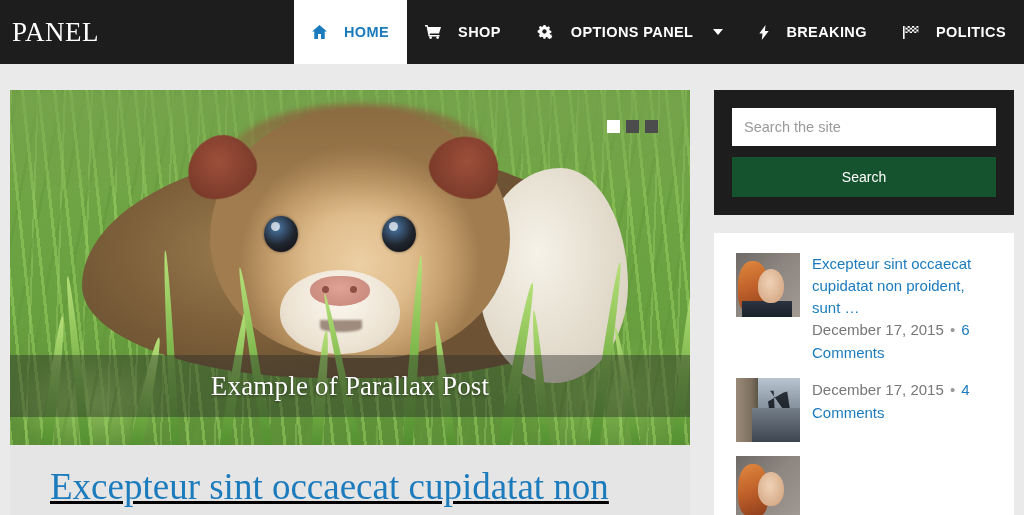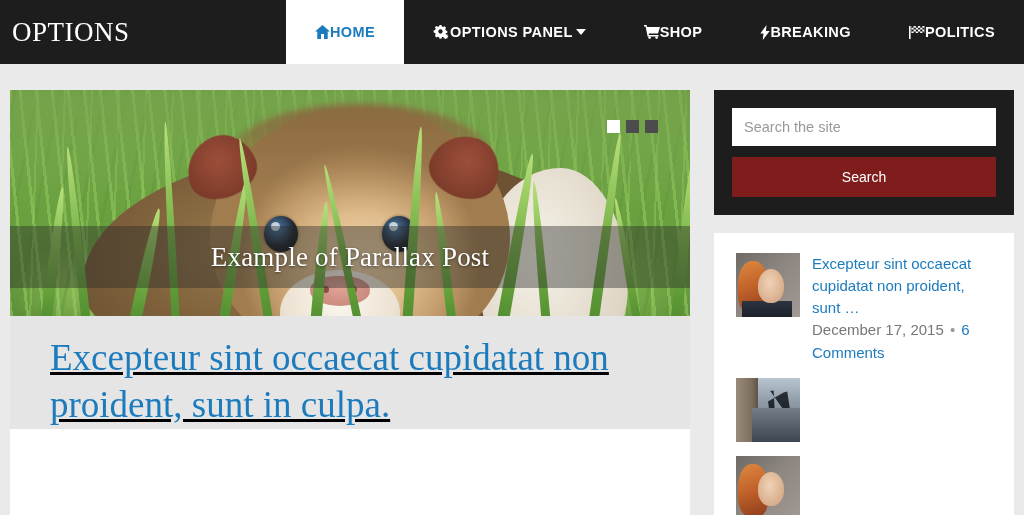--- a/index.html
+++ b/index.html
@@ -25,22 +25,22 @@
     letter-spacing: 0.5px;
     color: #ffffff;
     flex: 0 0 auto;
   }
   .nav {
     margin-left: auto;
     display: flex; align-items: stretch;
     height: 64px;
   }
   .nav-item {
-    display: flex; align-items: center; gap: 0;
-    padding: 0 29px;
+    display: flex; align-items: center; gap: 17px;
+    padding: 0 18px;
     height: 64px;
     color: #ffffff;
     font-size: 14.5px;
     font-weight: bold;
     letter-spacing: 0.4px;
     text-transform: uppercase;
     cursor: pointer;
     white-space: nowrap;
   }
   .nav-item.active {
@@ -62,21 +62,21 @@
     width: 1024px; height: 451px;
     padding: 26px 0 0 0;
   }
   .wrap { display: flex; gap: 24px; padding: 0 10px; }
   .main { width: 680px; flex: 0 0 680px; background: #ffffff; }
   .aside { width: 300px; flex: 0 0 300px; }
 
   
   .hero {
     position: relative;
-    width: 680px; height: 226px;
+    width: 680px; height: 355px;
     overflow: hidden;
   }
   .hero-img { position: absolute; inset: 0; }
   
   .grass {
     position: absolute; inset: 0;
     background:
       radial-gradient(ellipse 120px 70px at 12% 88%, #8fbe5a 0%, rgba(143,190,90,0) 70%),
       radial-gradient(ellipse 150px 90px at 88% 86%, #7fb34e 0%, rgba(127,179,78,0) 70%),
       linear-gradient(180deg, #6f9e43 0%, #6fa544 28%, #69a03f 62%, #5d8f38 100%);
@@ -195,21 +195,21 @@
   .search-input {
     width: 100%; height: 38px;
     border: none; background: #ffffff;
     padding: 0 12px; font-size: 14.5px; color: #555;
     font-family: "Liberation Sans", sans-serif;
     outline: none;
   }
   .search-input::placeholder { color: #999; }
   .search-btn {
     width: 100%; height: 40px; margin-top: 11px;
-    background: #7f1d1d; border: none; color: #ffffff;
+    background: #14532d; border: none; color: #ffffff;
     font-size: 14px; cursor: pointer;
     font-family: "Liberation Sans", sans-serif;
   }
   .widget-light { background: #ffffff; padding: 20px 22px 16px 22px; margin-top: 18px; }
   .widget-title {
     font-family: "Liberation Serif", serif;
     font-size: 20px; color: #333; letter-spacing: .8px;
     text-transform: uppercase; margin-bottom: 16px;
   }
   .pp-item { display: flex; gap: 12px; margin-bottom: 14px; }
@@ -253,54 +253,54 @@
     cursor: pointer; display: block;
   }
   .pp-meta { font-size: 15px; color: #777; line-height: 1.5; margin-top: 1px; }
   .pp-comments { color: #1b7bbd; cursor: pointer; }
   .sep { color: #999; padding: 0 2px; }
 </style>
 </head>
 <body>
 
 <div class="header">
-  <div class="logo">OPTIONS</div>
+  <div class="logo">PANEL</div>
 
   <nav class="nav">
 
     <div class="nav-item active">
       <span class="nav-ico">
         <svg width="15" height="14" viewBox="0 0 16 15">
             <path fill="#1b7bbd" d="M8 0L0 7h2.4v8h4V9.6h3.2V15h4V7H16z"></path>
           </svg>
       </span>
       <span>HOME</span>
+    </div>
+
+    <div class="nav-item">
+      <span class="nav-ico">
+        <svg width="16" height="14" viewBox="0 0 16 14">
+            <path fill="#fff" d="M0 0h2.6l.5 2H16l-2 6.6H5L4.6 10h9.9v1.4H3.6L1.6 1.4H0z"></path>
+            <circle fill="#fff" cx="5.6" cy="12.6" r="1.3"></circle>
+            <circle fill="#fff" cx="12.6" cy="12.6" r="1.3"></circle>
+          </svg>
+      </span>
+      <span>SHOP</span>
     </div>
 
     <div class="nav-item">
       <span class="nav-ico">
         <svg width="17" height="15" viewBox="0 0 18 16">
           <path fill="#fff" d="M6.4 1.6l.5-1.6h2l.5 1.6 1.5.6 1.5-.8 1.4 1.4-.8 1.5.6 1.5 1.6.5v2l-1.6.5-.6 1.5.8 1.5-1.4 1.4-1.5-.8-1.5.6-.5 1.6h-2l-.5-1.6-1.5-.6-1.5.8L2 11.4l.8-1.5L2.2 8.4.6 7.9v-2l1.6-.5.6-1.5-.8-1.5L3.4 1l1.5.8z"></path>
           <circle fill="#1d1d1d" cx="7.9" cy="6.9" r="2.3"></circle>
           <path fill="#fff" d="M14.2 11.1l.3-1h1.2l.3 1 .9.4.9-.5.9.9-.5.9.4.9 1 .3v1.2l-1 .3-.4.9.5.9-.9.9-.9-.5-.9.4-.3 1h-1.2l-.3-1-.9-.4-.9.5-.9-.9.5-.9-.4-.9-1-.3v-1.2l1-.3.4-.9-.5-.9.9-.9.9.5z" transform="translate(-1.6,-1.2) scale(0.62) translate(9,7)"></path>
         </svg>
       </span>
       <span>OPTIONS PANEL</span>
       <span class="caret"></span>
-    </div>
-
-    <div class="nav-item">
-      <span class="nav-ico">
-        <svg width="16" height="14" viewBox="0 0 16 14">
-            <path fill="#fff" d="M0 0h2.6l.5 2H16l-2 6.6H5L4.6 10h9.9v1.4H3.6L1.6 1.4H0z"></path>
-            <circle fill="#fff" cx="5.6" cy="12.6" r="1.3"></circle>
-            <circle fill="#fff" cx="12.6" cy="12.6" r="1.3"></circle>
-          </svg>
-      </span>
-      <span>SHOP</span>
     </div>
 
     <div class="nav-item">
       <span class="nav-ico">
         <svg width="10" height="15" viewBox="0 0 10 16">
             <path fill="#fff" d="M6.6 0L0 9h3.4L2.6 16 10 6.4H6z"></path>
           </svg>
       </span>
       <span>BREAKING</span>
     </div>
@@ -405,20 +405,25 @@
           </div>
         </div>
 
         <div class="pp-item">
           <div class="pp-thumb">
             <div class="thumb-b">
               <div class="thumb-b-f"></div>
             </div>
           </div>
           <div class="pp-text">
+            <div class="pp-meta">
+              <span>December 17, 2015</span>
+              <span class="sep">•</span>
+              <span class="pp-comments">4 Comments</span>
+            </div>
           </div>
         </div>
 
         <div class="pp-item">
           <div class="pp-thumb">
             <div class="thumb-a"></div>
           </div>
           <div class="pp-text">
             <a class="pp-title"></a>
           </div>

